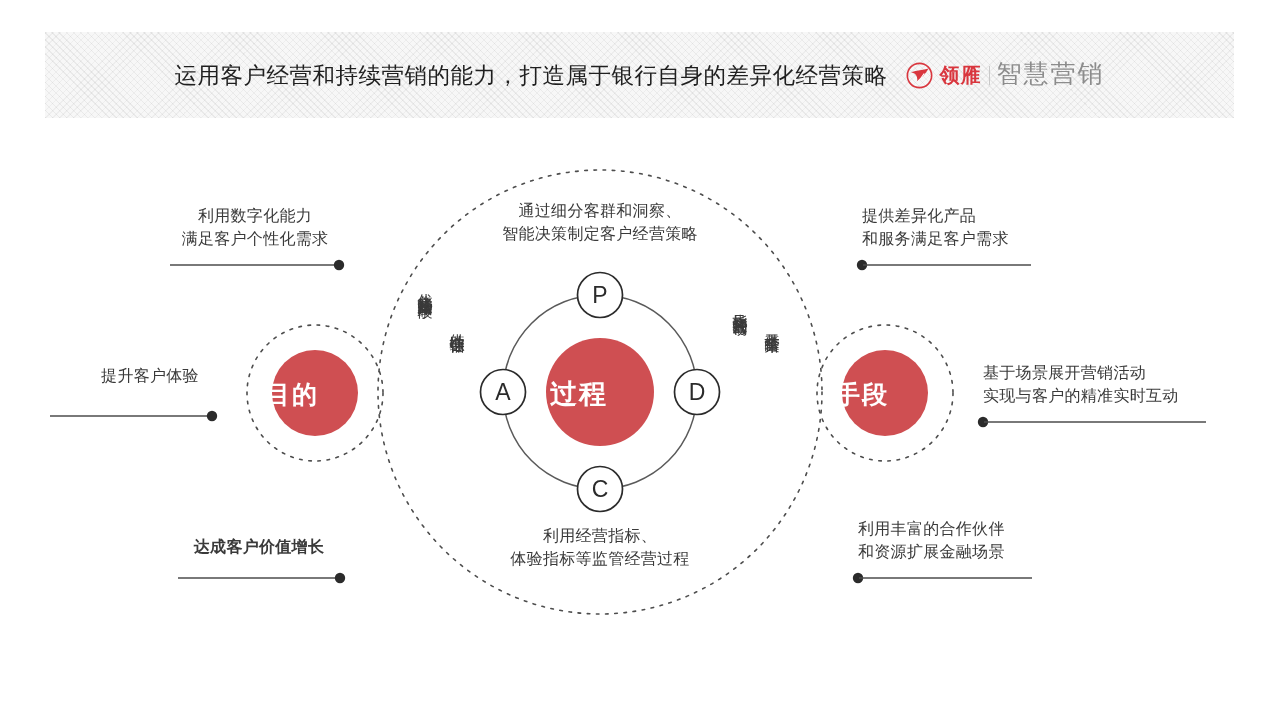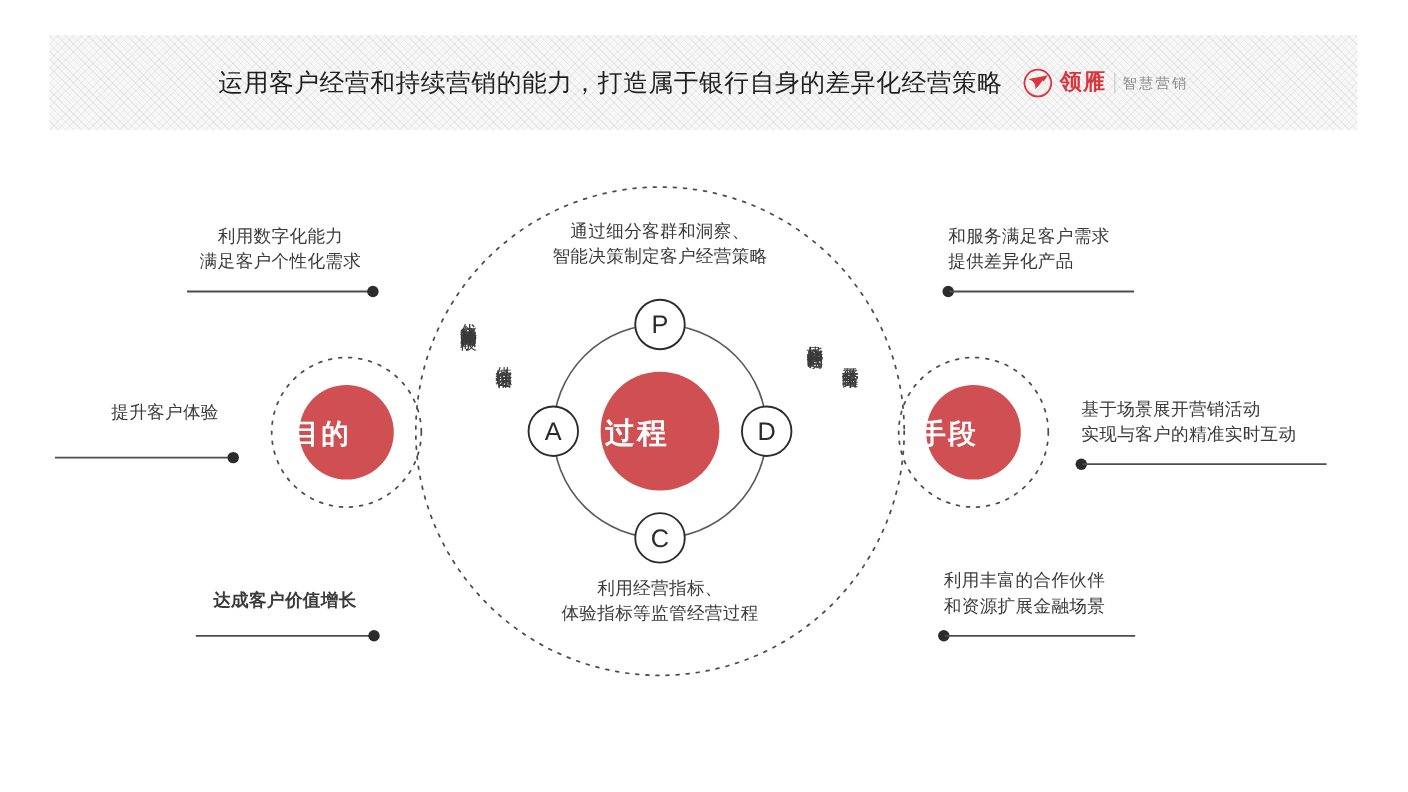--- a/index.html
+++ b/index.html
@@ -26,21 +26,21 @@
     font-size:22.5px;font-weight:normal;color:#1f1f1f;letter-spacing:.5px;
     white-space:nowrap;
   }
   .logo{display:flex;align-items:center;gap:7px;white-space:nowrap;}
   .logo-mark{width:27px;height:27px;position:relative;display:block;}
   .logo-name{
     font-size:20px;font-weight:bold;color:#d9363e;letter-spacing:1px;line-height:1;
   }
   .logo-div{width:1px;height:19px;background:#c9c9c9;}
   .logo-sub{
-    font-size:13px;color:#8c8c8c;letter-spacing:2px;line-height:1;
+    font-size:25px;color:#8c8c8c;letter-spacing:2px;line-height:1;font-family:Liberation Mono, monospace;
   }
 
   
   svg.diagram{position:absolute;left:0;top:0;width:1280px;height:720px;}
 
   
   .lbl{
     position:absolute;color:#3a3a3a;font-size:16px;line-height:1.42;
     white-space:nowrap;letter-spacing:.3px;
   }
@@ -164,22 +164,22 @@
     <div>满足客户个性化需求</div>
   </div>
   <div class="lbl c" style="left:60px;top:365px;width:180px;font-family:Liberation Serif, serif;">
     <div>提升客户体验</div>
   </div>
   <div class="lbl c" style="left:168px;top:536px;width:182px;font-weight:bold;">
     <div>达成客户价值增长</div>
   </div>
 
   <div class="lbl l" style="left:862px;top:205px;width:260px;">
+    <div>提供差异化产品</div>
     <div>和服务满足客户需求</div>
-    <div>提供差异化产品</div>
   </div>
   <div class="lbl l" style="left:983px;top:362px;width:300px;">
     <div>基于场景展开营销活动</div>
     <div>实现与客户的精准实时互动</div>
   </div>
   <div class="lbl l" style="left:858px;top:518px;width:260px;">
     <div>利用丰富的合作伙伴</div>
     <div>和资源扩展金融场景</div>
   </div>
 

